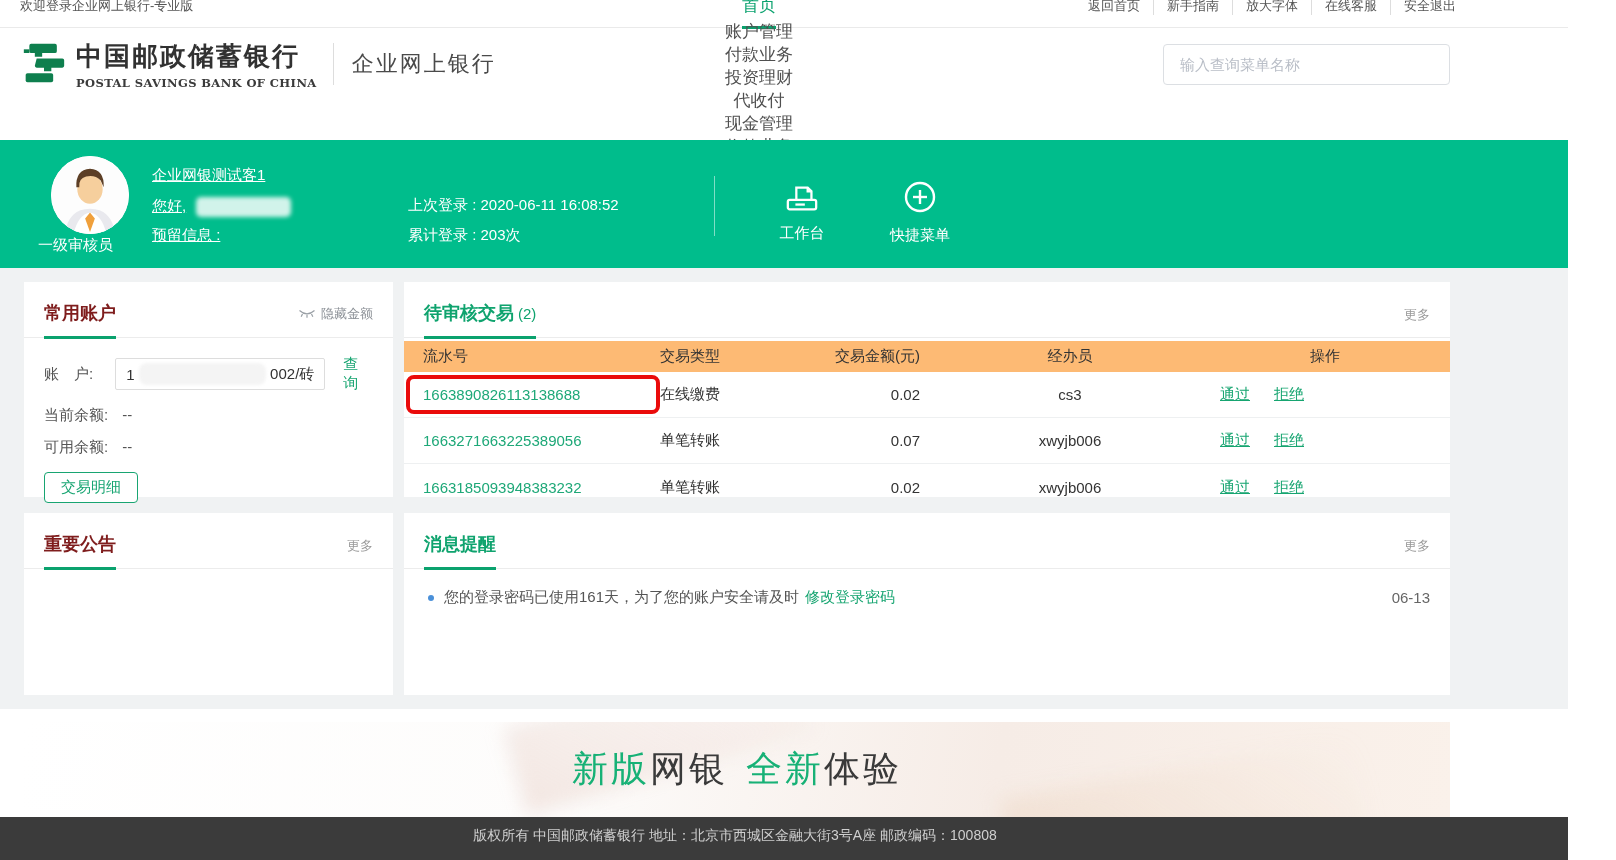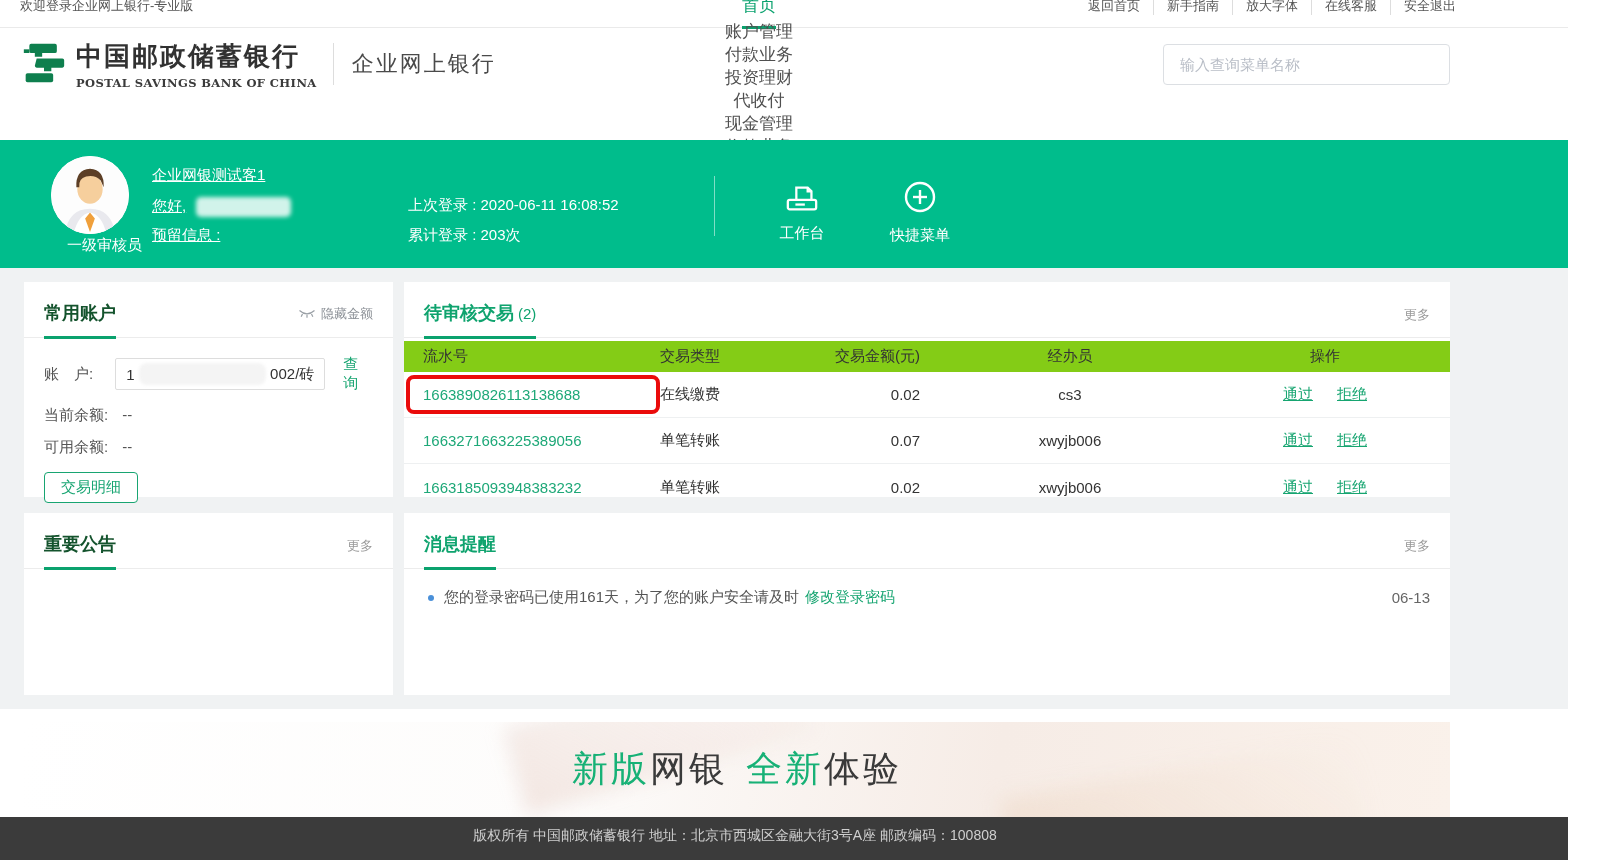--- a/index.html
+++ b/index.html
@@ -37,21 +37,21 @@
   .nav-item { color:#4f4f4f; }
   .nav-item span { display:inline-block; padding-bottom:9px; margin-bottom:-9px; }
   .nav-item.active { color:#0aa26e; }
   .nav-item.active span { border-bottom:3px solid #0aa26e; }
   .nav-more { font-size:24px; color:#555; line-height:20px; font-weight:bold; letter-spacing:-3px; }
 
   
   .userband { height:128px; background:#00bd8c; position:relative; color:#fff; }
   .avatar { position:absolute; left:51px; top:16px; width:78px; height:78px;
     border-radius:50%; overflow:hidden; background:#fdfdfd; }
-  .avatar-label { position:absolute; left:38px; top:96px; width:104px; text-align:right; font-size:15px; }
+  .avatar-label { position:absolute; left:38px; top:96px; width:104px; text-align:left; font-size:15px; }
   .user-info { position:absolute; left:152px; top:27px; font-size:15px; }
   .user-info .line { margin-bottom:15px; height:15px; line-height:15px;text-decoration:underline; }
   .blur-pill { display:inline-block; width:95px; height:20px; background:rgba(255,255,255,.82);
     border-radius:5px; filter:blur(2px); vertical-align:middle; margin-left:10px; }
   .login-info { position:absolute; left:408px; top:57px; font-size:15px; }
   .login-info .line { margin-bottom:15px; height:15px; line-height:15px; }
   .band-divider { position:absolute; left:714px; top:36px; width:1px; height:60px;
     background:rgba(255,255,255,.5); }
   .shortcut { position:absolute; top:40px; width:80px; text-align:center; color:#fff; cursor:pointer; }
   .shortcut .lbl { margin-top:6px; font-size:15px; }
@@ -62,21 +62,21 @@
   .prow { display:flex; gap:11px; }
   .prow + .prow { margin-top:16px; }
   .panel { background:#fff; }
   .panel.small { width:369px; flex:none; }
   .panel.wide { flex:1; }
   .r1 .panel { height:215px; }
   .r2 .panel { height:182px; }
 
   .panel-head { display:flex; justify-content:space-between; align-items:baseline;
     padding:19px 20px 0; border-bottom:1px solid #ececec; }
-  .panel-title { font-size:18px; font-weight:bold; color:#14532d; display:inline-block;
+  .panel-title { font-size:18px; font-weight:bold; color:#7f1d1d; display:inline-block;
     border-bottom:3px solid #0aa26e; padding-bottom:11px; margin-bottom:-2px; }
   .panel-title.green { color:#0fa36e; }
   .panel-title .cnt { font-weight:normal; font-size:15px; margin-left:4px; }
   .more { font-size:13px; color:#999; }
   .hide-amt { font-size:13px; color:#8b9096; display:flex; align-items:center; gap:5px; }
 
   
   .acc-body { padding:0 20px; }
   .acc-row { display:flex; align-items:center; margin-top:17px; }
   .acc-label { font-size:15px; color:#555; width:72px; }
@@ -85,30 +85,30 @@
   .acc-blur { flex:1; height:22px; margin:0 4px; background:#f4f4f4; border-radius:8px; filter:blur(1.5px); }
   .acc-query { color:#17a571; font-size:15px; margin-left:18px; }
   .bal-row { margin-top:13px; font-size:15px; color:#555; }
   .bal-row .val { margin-left:10px; }
   .detail-btn { margin-top:15px; width:94px; height:31px; border:1px solid #18a572; border-radius:4px;
     background:#fff; color:#18a572; font-size:15px; cursor:pointer; }
 
   
   .tbl-head, .tbl-row { display:grid; grid-template-columns:237px 150px 110px 300px 1fr;
     align-items:center; padding:0 20px 0 19px; font-size:15px; }
-  .tbl-head { height:31px; background:#84cc16; margin-top:3px; color:#333; }
+  .tbl-head { height:31px; background:#fdba74; margin-top:3px; color:#333; }
   .tbl-row { height:46px; color:#333; border-bottom:1px solid #eef0f1; }
   .tbl-row:last-child { border-bottom:none; }
   .c-amt { text-align:right; }
   .c-op  { text-align:center; }
   .c-act { text-align:center; }
   .serial { color:#1ea878; }
   .hl { display:inline-block; border:4px solid #ea0b0b; border-radius:8px;
     padding:7px 38px 7px 13px; margin-left:-17px; }
-  .ops { display:flex; justify-content:center; gap:24px; }
+  .ops { display:flex; justify-content:flex-start; gap:24px; }
   .ops a { color:#17a571; text-decoration:underline; }
 
   
   .msg-row { display:flex; align-items:center; padding:19px 20px 0 24px; font-size:15px; color:#555; }
   .dot { width:6px; height:6px; border-radius:50%; background:#4a90d9; margin-right:10px; flex:none; }
   .msg-link { color:#17a571; margin-left:6px; }
   .msg-date { margin-left:auto; color:#666; }
 
   
   .promo { margin:13px 118px 0 24px; height:95px; position:relative; overflow:hidden;

